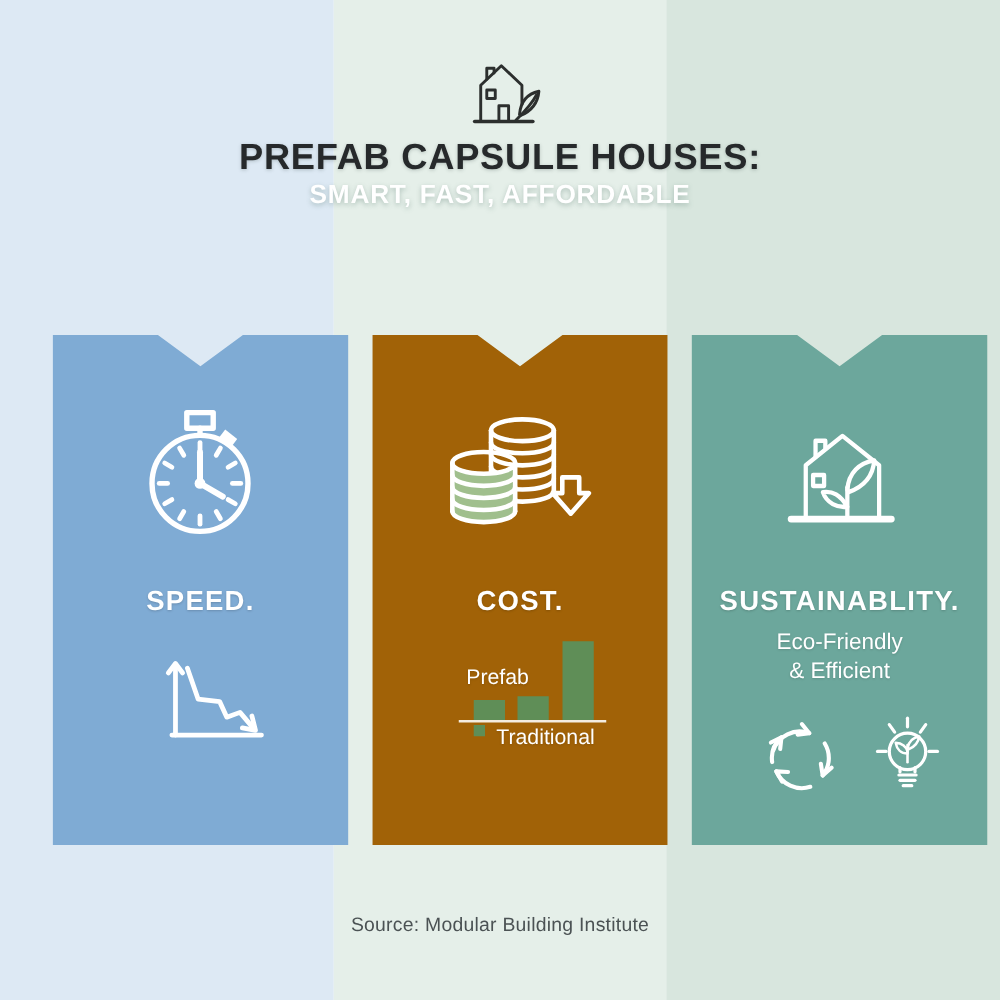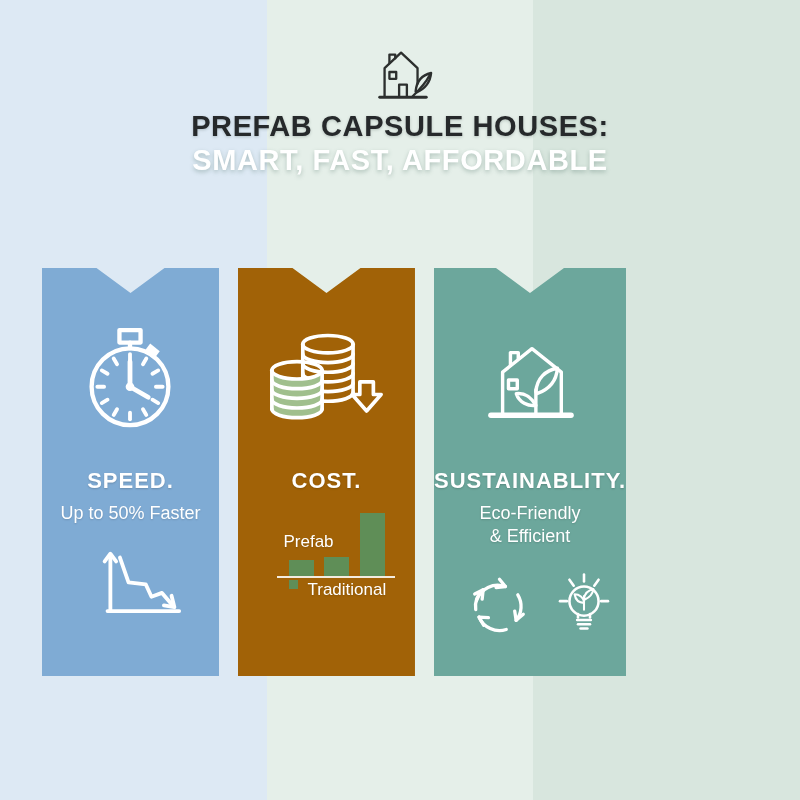--- a/index.html
+++ b/index.html
@@ -14,26 +14,26 @@
 
   
   .header-icon{position:absolute;top:44px;left:371px;}
   .title1{
     position:absolute;top:110px;left:0;width:100%;text-align:center;
     font-size:29px;font-weight:bold;letter-spacing:.6px;
     text-shadow:0 1px 3px rgba(40,60,55,.25);
   }
   .title2{
     position:absolute;top:144px;left:0;width:100%;text-align:center;
-    font-size:29px;font-weight:bold;letter-spacing:.6px;color:#ffffff;
+    font-size:21px;font-weight:bold;letter-spacing:.6px;color:#ffffff;
     text-shadow:0 2px 4px rgba(70,105,95,.35);
   }
 
   
-  .cards{position:absolute;top:268px;left:42px;width:584px;height:408px;display:flex;gap:19px;}
+  .cards{position:absolute;top:268px;left:42px;width:748px;height:408px;display:flex;gap:19px;}
   .card{
     flex:1;color:#fff;display:flex;flex-direction:column;align-items:center;
     clip-path:polygon(0 0,calc(50% - 34px) 0,50% 25px,calc(50% + 34px) 0,100% 0,100% 100%,0 100%);
   }
   .card-icon{margin-top:54px;height:116px;display:flex;align-items:center;justify-content:center;}
   .card-title{
     margin-top:30px;font-size:22px;font-weight:bold;letter-spacing:1px;
     text-shadow:0 1px 2px rgba(0,0,0,.18);white-space:nowrap;
   }
   .card-sub{
@@ -115,21 +115,20 @@
             <line x1="20.6" y1="45" x2="26.6" y2="48.5"></line>
             <line x1="33" y1="32.6" x2="36.5" y2="38.6"></line>
           </g>
           <line x1="50" y1="62" x2="50" y2="36" stroke-width="5"></line>
           <line x1="50" y1="62" x2="69" y2="73" stroke-width="5"></line>
           <circle cx="50" cy="62" r="4.5" fill="#ffffff" stroke="none"></circle>
         </svg>
       </div>
       <div class="card-title">SPEED.</div>
       <div class="card-sub">
-        <div>Up to 50% Faster</div>
       </div>
       <div class="card-bottom">
         <svg width="86" height="74" viewBox="0 0 90 75" fill="none" stroke="#ffffff" stroke-width="4" stroke-linecap="round" stroke-linejoin="round">
           <line x1="14" y1="70" x2="14" y2="12"></line>
           <polyline points="8,18 14,10 20,18"></polyline>
           <line x1="11" y1="70" x2="86" y2="70"></line>
           <polyline points="24,14 33,40 51,42 57,55 68,51 79,64"></polyline>
           <path d="M70,64 L81,66 L78,54"></path>
         </svg>
       </div>
@@ -226,14 +225,15 @@
                 <path d="M36,31 C37,25 41,21 47,20 C46,26 42,30 37,32 Z"></path>
               </g>
             </svg>
           </span>
         </div>
       </div>
     </div>
 
   </div>
 
+  <div class="footer">Source: Modular Building Institute</div>
 
 </div>
 
 </body></html>

